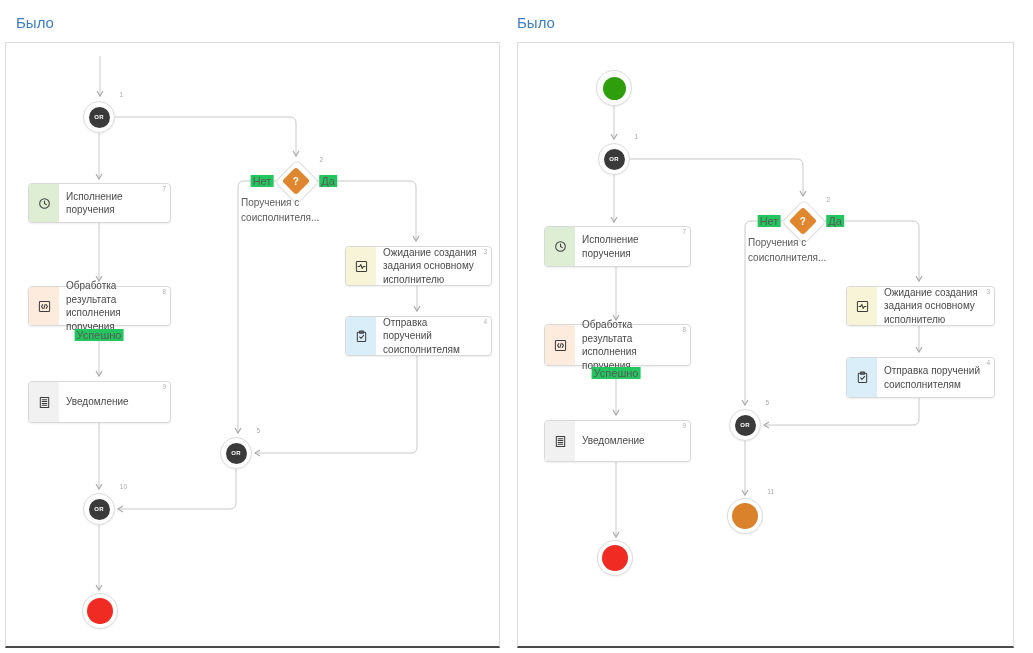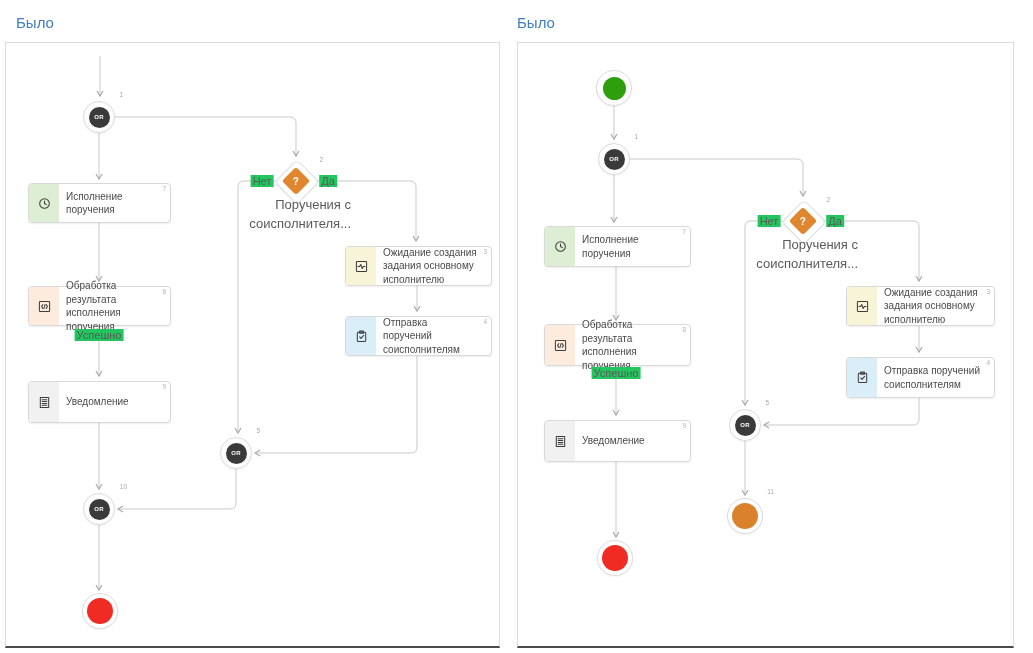--- a/index.html
+++ b/index.html
@@ -45,21 +45,21 @@
   .strip-yellow{background:#f7f4d7;}
   .strip-blue{background:#daeef9;}
   .task-label{position:absolute;left:37px;right:12px;top:0;bottom:0;display:flex;
          align-items:center;font-size:10px;color:#4a4a4a;line-height:1.35;}
   .task-num{position:absolute;top:1px;right:4px;font-size:6.5px;color:#b3b3b3;}
   .icon-svg{stroke:#3d3d3d;fill:none;stroke-width:1.1;stroke-linecap:round;
          stroke-linejoin:round;}
   
   .flow-lbl{position:absolute;font-size:11px;color:#5a5a5a;background:#22c55e;
          padding:0 2px;transform:translate(-50%,-50%);white-space:nowrap;}
-  .caption{position:absolute;font-size:13px;color:#5a5a5a;text-align:right;
+  .caption{position:absolute;font-size:10px;color:#5a5a5a;text-align:left;
          line-height:1.45;transform:translateX(-50%);width:110px;}
 </style>
 </head>
 <body>
 
 <div class="panel-title" style="left:16px;">Было</div>
 
 <div class="panel" style="left:5px;width:493px;height:603px;">
   <svg class="wires" width="493" height="603">
     <defs>

